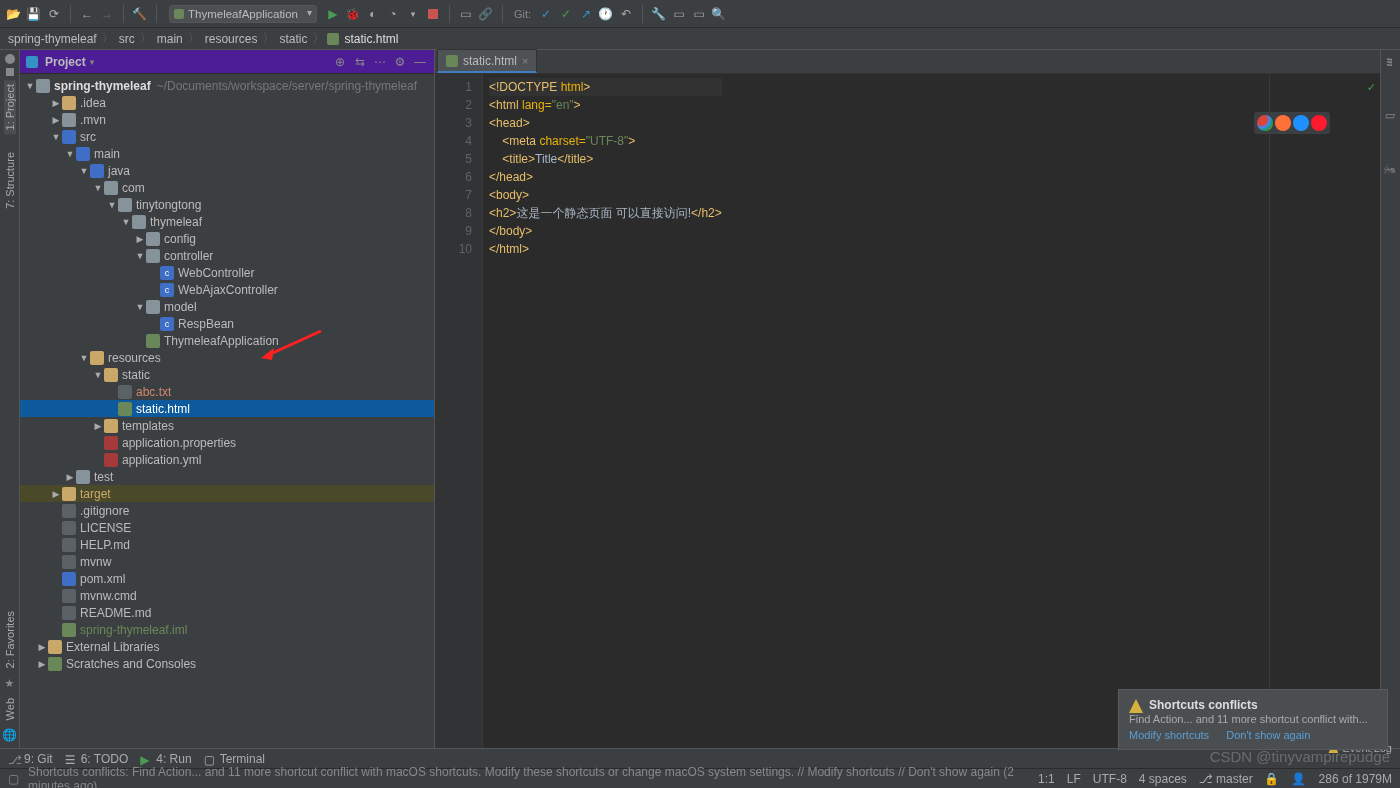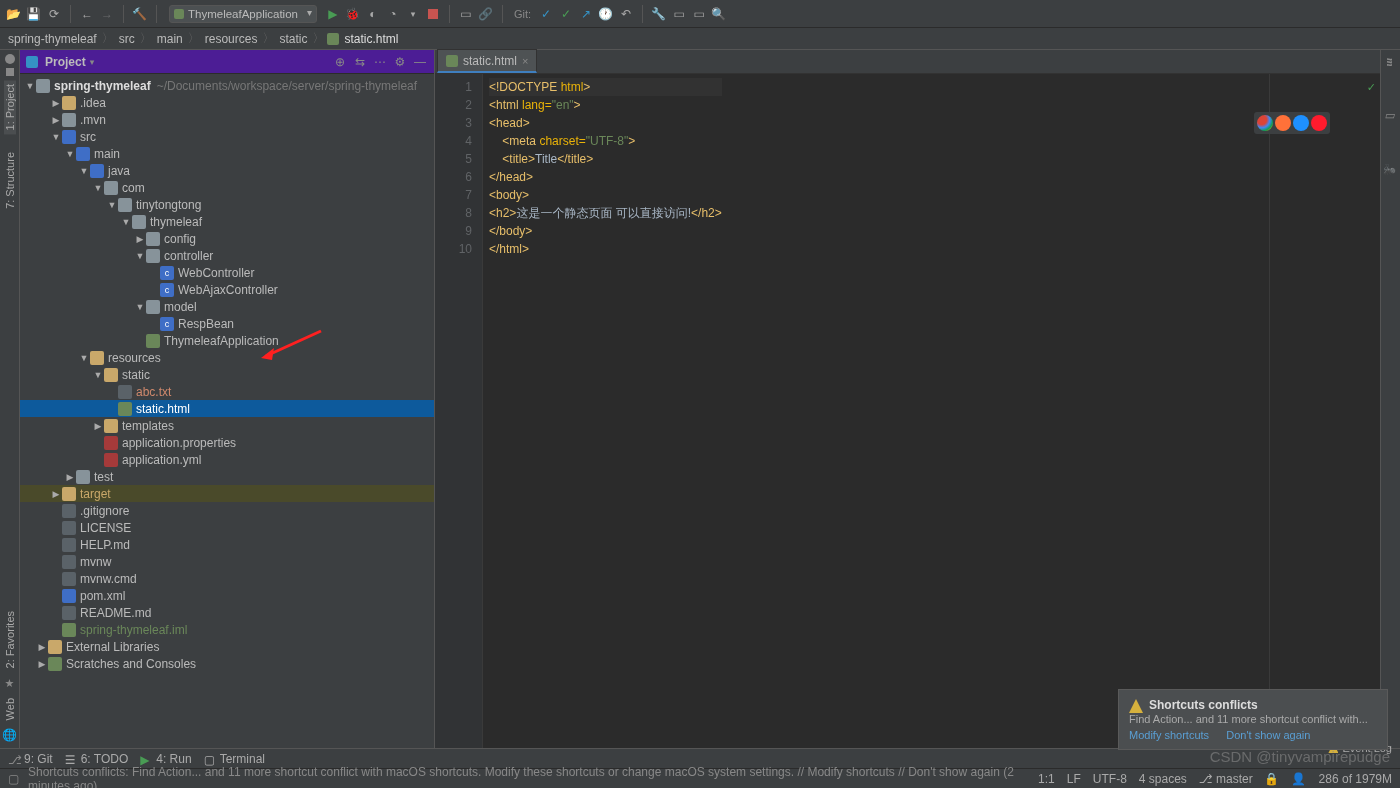--- a/index.html
+++ b/index.html
@@ -326,26 +326,26 @@
         </div>
       <div class="node" style="padding-left:42px">
           <span class="nicon file-i"></span>
           <span class="label">HELP.md</span>
         </div>
       <div class="node" style="padding-left:42px">
           <span class="nicon file-i"></span>
           <span class="label">mvnw</span>
         </div>
       <div class="node" style="padding-left:42px">
-          <span class="nicon file-i"></span>
-          <span class="label">mvnw.cmd</span>
-        </div>
-      <div class="node" style="padding-left:42px">
           <span class="nicon file-i" style="background:#3f6ec6"></span>
           <span class="label">pom.xml</span>
+        </div>
+      <div class="node" style="padding-left:42px">
+          <span class="nicon file-i"></span>
+          <span class="label">mvnw.cmd</span>
         </div>
       <div class="node" style="padding-left:42px">
           <span class="nicon file-i"></span>
           <span class="label">README.md</span>
         </div>
       <div class="node" style="padding-left:42px">
           <span class="nicon file-i" style="background:#6a8759"></span>
           <span class="label git-added">spring-thymeleaf.iml</span>
         </div>
       <div class="node" style="padding-left:16px">

